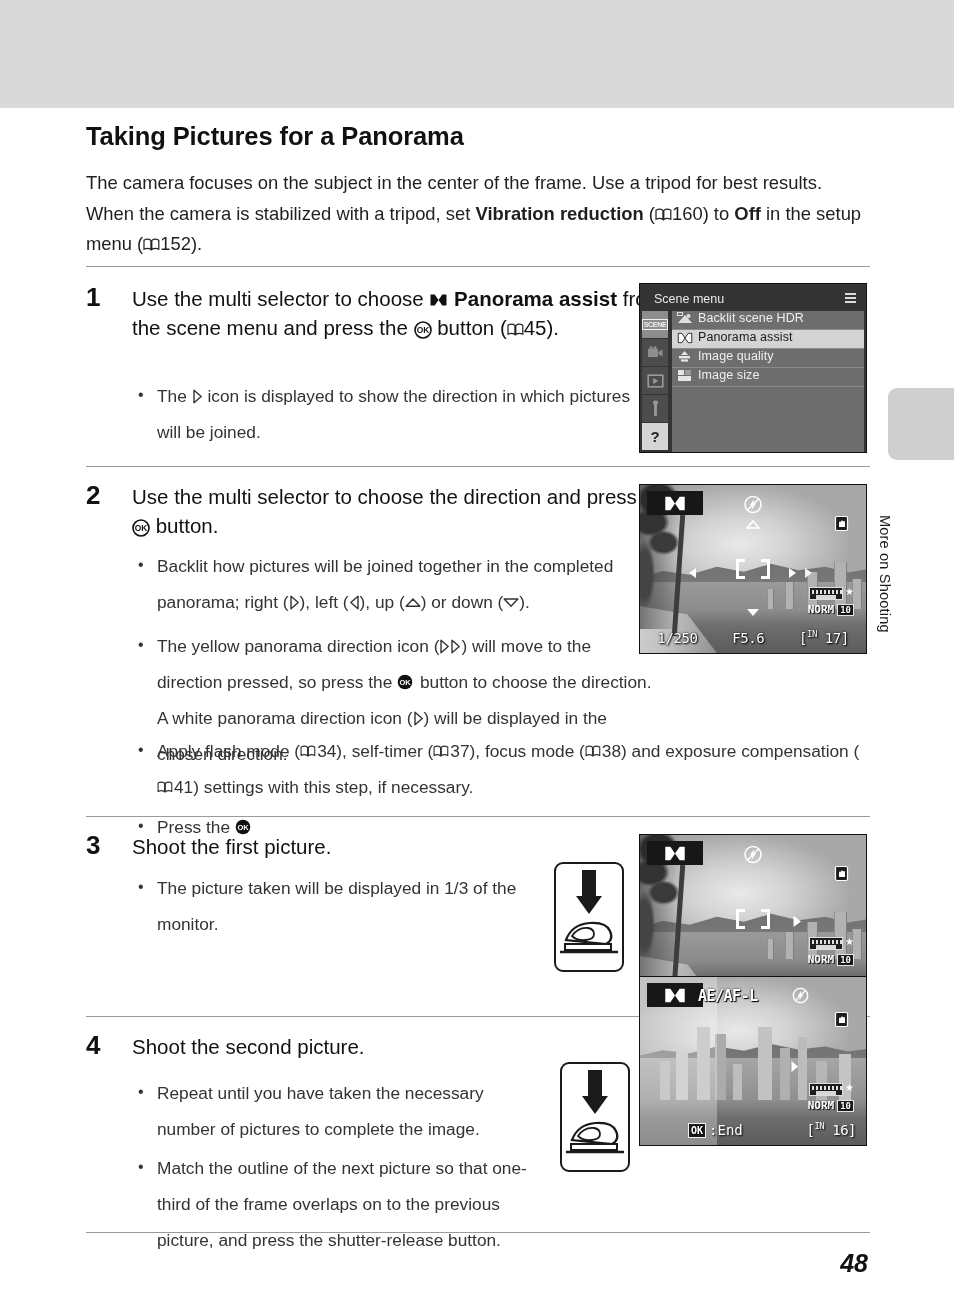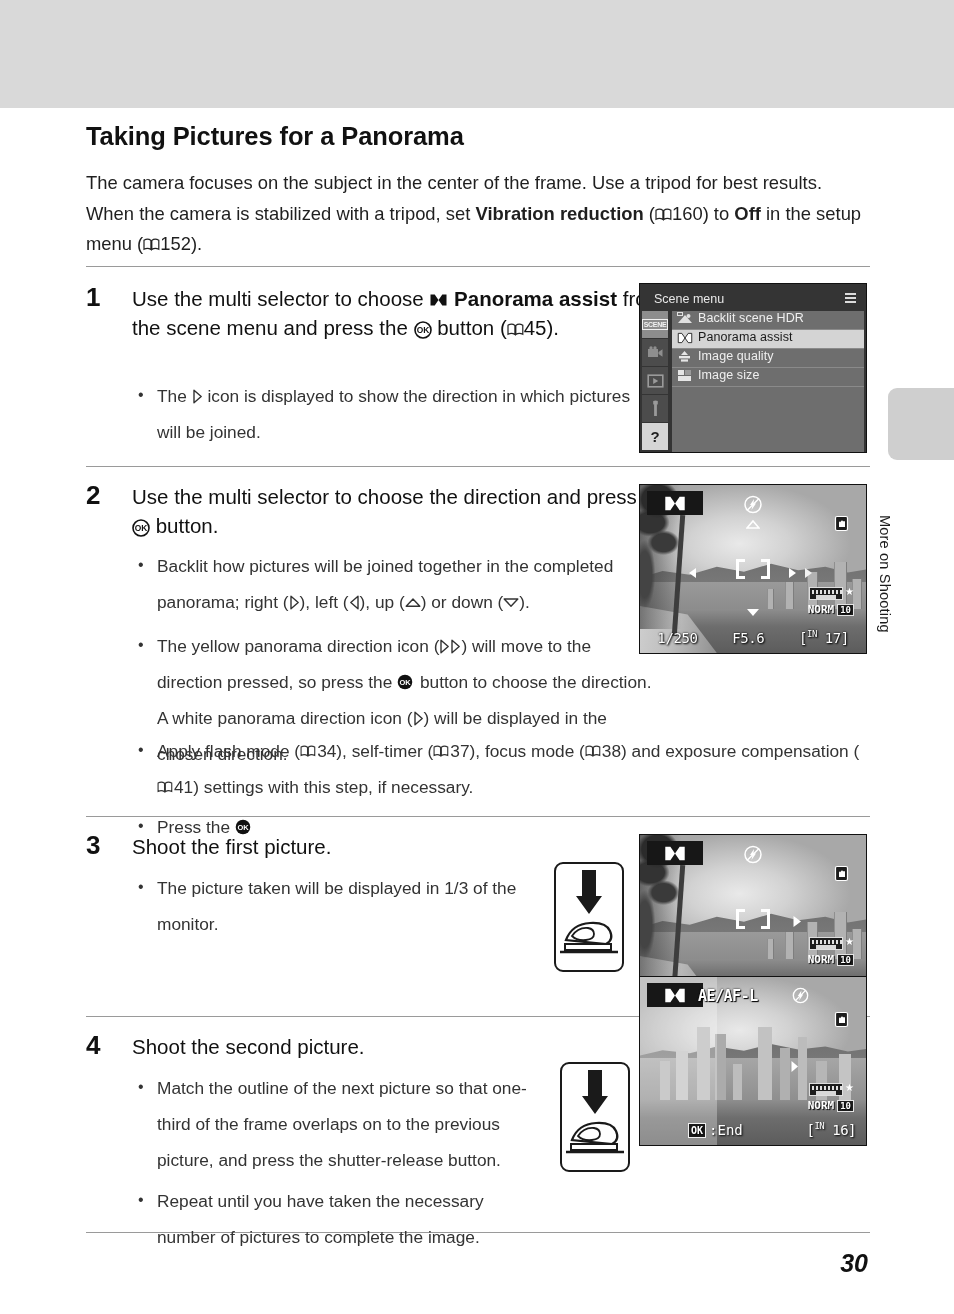--- a/index.html
+++ b/index.html
@@ -721,22 +721,22 @@
         <span>F5.6</span>
         <span class="shots">[<sup>IN</sup> <span>17</span>]</span>
       </div>
     </div>
   </div>
 
   <div class="step" style="top:1030px">
     <div class="step-num">4</div>
     <div class="step-head" style="width:470px">Shoot the second picture.</div>
     <div class="bullets" style="top:40px; width:400px">
+      <div class="bullet" style="margin-top:5px">Repeat until you have taken the necessary number of pictures to complete the image.</div>
       <div class="bullet">Match the outline of the next picture so that one-third of the frame overlaps on to the previous picture, and press the shutter-release button.</div>
-      <div class="bullet" style="margin-top:5px">Repeat until you have taken the necessary number of pictures to complete the image.</div>
     </div>
   </div>
 
   <div class="press-ill" style="left:560px; top:1062px">
     <svg width="66" height="106" viewBox="0 0 66 106">
       <path d="M33 8 L33 44 M33 50 L20 32 L46 32 Z" fill="#1a1a1a"></path>
       <rect x="26" y="6" width="14" height="28" fill="#1a1a1a"></rect>
       <path d="M10 76 q6 -16 24 -17 q16 -1 20 8 q4 9 -4 13 z" fill="#fff" stroke="#1a1a1a" stroke-width="2.2"></path>
       <path d="M16 72 q6 -9 16 -8 q6 1 6 6 q0 5 -8 6 q-9 1 -14 -4 z" fill="#fff" stroke="#1a1a1a" stroke-width="1.8"></path>
       <rect x="9" y="80" width="46" height="6" fill="#fff" stroke="#1a1a1a" stroke-width="2"></rect>
@@ -807,15 +807,15 @@
 
       <div class="hud-end">
         <span class="okbox">OK</span>
         <span>:End</span>
       </div>
 
       <div class="hud-shots-br">[<sup>IN</sup> <span>16</span>]</div>
     </div>
   </div>
 
-  <div class="page-num">30</div>
+  <div class="page-num">48</div>
 
 </div>
 
 </body></html>

